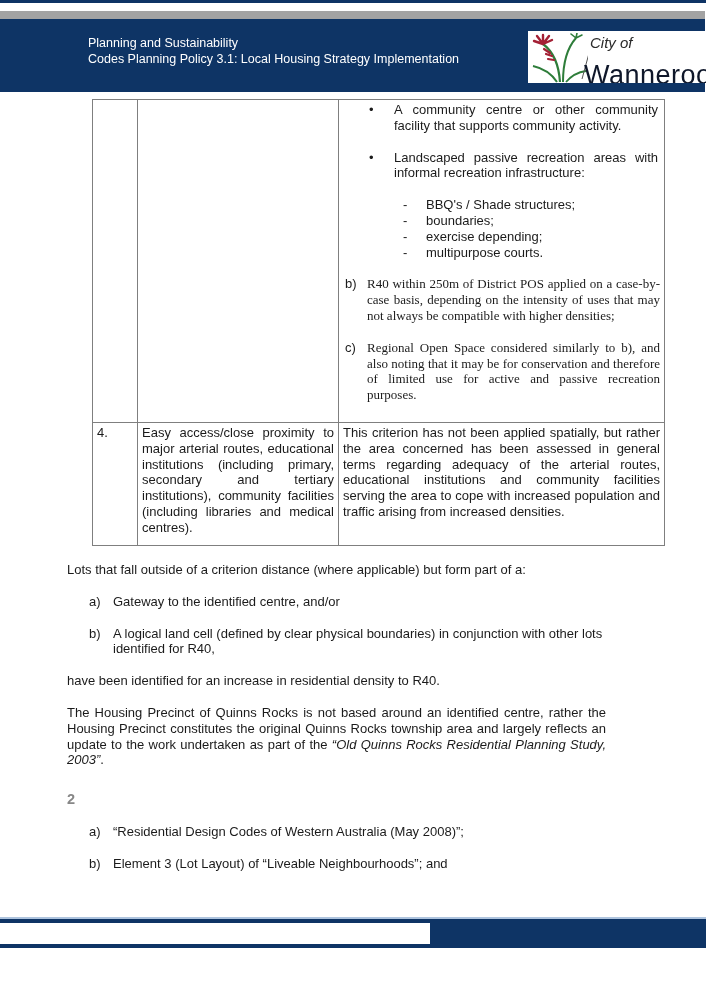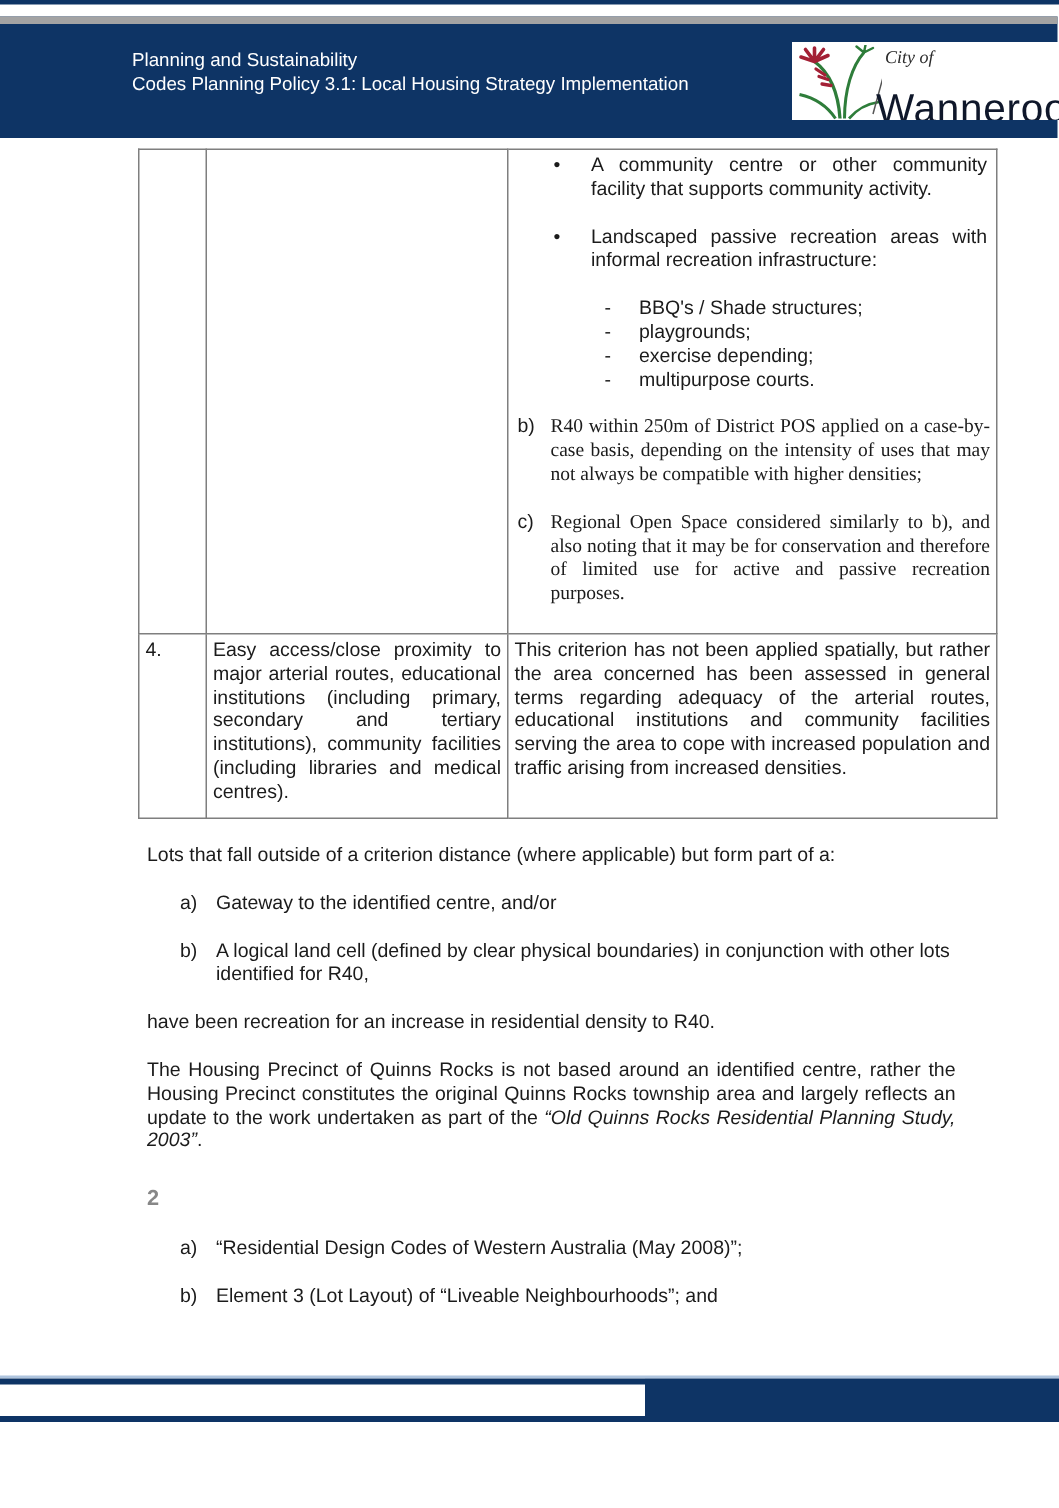--- a/index.html
+++ b/index.html
@@ -5,35 +5,35 @@
   html,body{margin:0;padding:0;}
   body{
     width:706px;height:1005px;position:relative;background:#ffffff;
     font-family:"Liberation Sans","DejaVu Sans",sans-serif;
     color:#1b1b1b;overflow:hidden;
   }
   
   .top-rule{position:absolute;top:0;left:0;width:706px;height:3px;background:#0e3465;}
   .header-band{
     position:absolute;top:11px;left:0;width:705px;height:81px;background:#0e3465;
-    border-top:5px solid #a3a3a3;box-sizing:border-box;
+    border-top:8px solid #a3a3a3;box-sizing:border-box;
   }
   .header-text{
     position:absolute;left:88px;top:16px;color:#ffffff;
     font-size:12.5px;line-height:16px;white-space:nowrap;
   }
   .logo-box{
     position:absolute;left:528px;top:12px;width:178px;height:52px;
     background:#ffffff;overflow:hidden;
   }
   .logo-plant{position:absolute;left:2px;top:2px;}
   .logo-cityof{
     position:absolute;left:62px;top:3px;
-    font-family:Liberation Serif, serif;
-    font-style:italic;font-size:12px;color:#2b2b2b;
+    font-family:Liberation Sans, sans-serif;
+    font-style:italic;font-size:15px;color:#2b2b2b;
   }
   .logo-name{
     position:absolute;left:56px;top:19px;
     font-family:Liberation Sans, sans-serif;
     font-size:27px;color:#0f172a;white-space:nowrap;letter-spacing:0.5px;margin-top:10px;
   }
   
   .content{position:absolute;top:0;left:0;width:706px;padding-top:99px;}
   table.criteria{
     border-collapse:collapse;table-layout:fixed;
@@ -52,21 +52,21 @@
   .cell-pad{padding-top:11px;}
   .t-bullet{display:flex;margin:0 2px 16px 26px;}
   .t-bullet .mark{width:25px;flex:none;}
   .t-dash{display:flex;margin:0 2px 0 60px;}
   .t-dash .mark{width:23px;flex:none;}
   .dash-group{margin-bottom:16px;}
   .t-alpha{display:flex;margin:0 0 16px 2px;}
   .t-alpha .lbl{width:22px;flex:none;}
   .t-alpha .txt{flex:1;text-align:justify;font-family:Liberation Serif, serif;}
   
-  .bodytext{margin-left:98px;width:539px;font-size:13px;line-height:15.8px;}
+  .bodytext{margin-left:67px;width:539px;font-size:13px;line-height:15.8px;}
   .para{margin-top:16px;text-align:justify;}
   .b-item{display:flex;margin:16px 0 0 22px;}
   .b-item .lbl{width:24px;flex:none;}
   .b-item .txt{flex:1;}
   .heading2{
     display:flex;margin-top:24px;margin-bottom:0;
     color:#878787;font-weight:bold;font-size:14.5px;
   }
   .heading2 .num{width:42px;flex:none;}
   
@@ -121,21 +121,21 @@
           <span class="mark">•</span>
           <span class="txt">Landscaped passive recreation areas with informal recreation infrastructure:</span>
         </div>
         <div class="dash-group">
           <div class="t-dash">
             <span class="mark">-</span>
             <span>BBQ's / Shade structures;</span>
           </div>
           <div class="t-dash">
             <span class="mark">-</span>
-            <span>playgrounds;</span>
+            <span>boundaries;</span>
           </div>
           <div class="t-dash">
             <span class="mark">-</span>
             <span>exercise depending;</span>
           </div>
           <div class="t-dash">
             <span class="mark">-</span>
             <span>multipurpose courts.</span>
           </div>
         </div>
@@ -162,21 +162,21 @@
 
     <div class="b-item">
       <span class="lbl">a)</span>
       <span class="txt">Gateway to the identified centre, and/or</span>
     </div>
     <div class="b-item">
       <span class="lbl">b)</span>
       <span class="txt">A logical land cell (defined by clear physical boundaries) in conjunction with other lots identified for R40,</span>
     </div>
 
-    <div class="para">have been recreation for an increase in residential density to R40.</div>
+    <div class="para">have been identified for an increase in residential density to R40.</div>
 
     <div class="para"><span>The Housing Precinct of Quinns Rocks is not based around an identified centre, rather the Housing Precinct constitutes the original Quinns Rocks township area and largely reflects an update to the work undertaken as part of the </span><em>“Old Quinns Rocks Residential Planning Study, 2003”</em><span>.</span></div>
 
     <div class="heading2">
       <span class="num">2</span>
     </div>
 
 
     <div class="b-item">
       <span class="lbl">a)</span>

